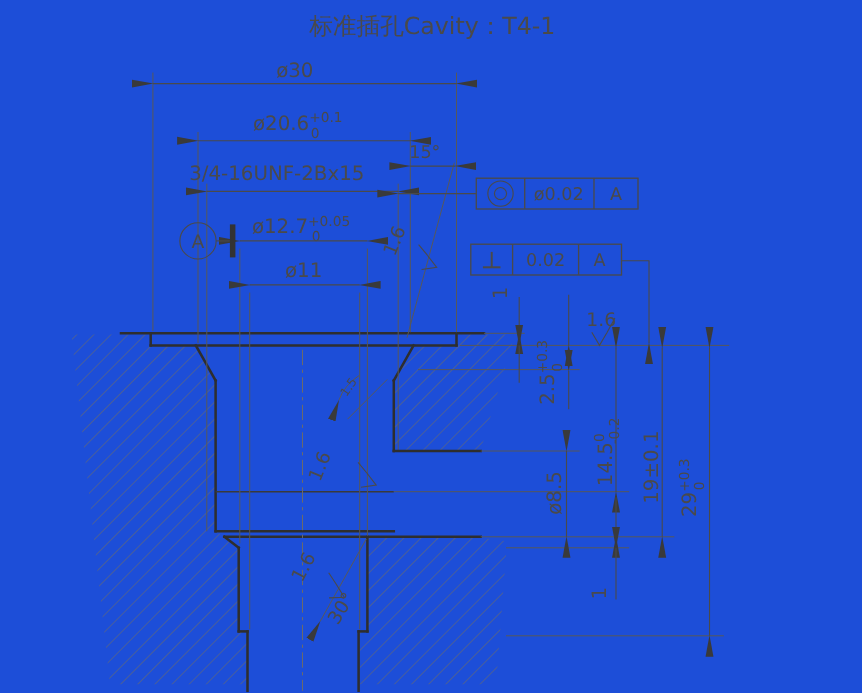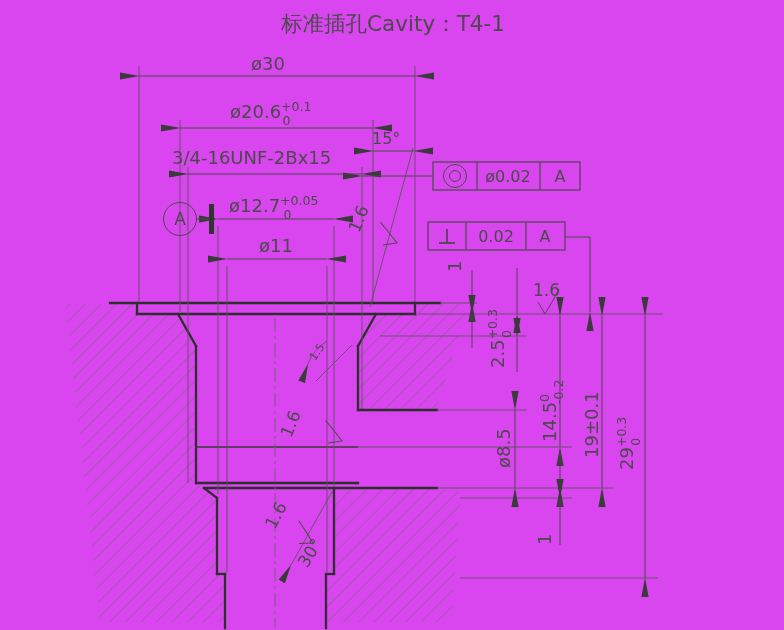--- a/index.html
+++ b/index.html
@@ -1,16 +1,16 @@
 <!DOCTYPE html>
 <html><head>
 <meta charset="utf-8">
 <style>
   html,body{margin:0;padding:0;background:#ffffff;}
-  .canvas{position:relative;width:784px;height:630px;background:#d946ef;overflow:hidden;
+  .canvas{position:relative;width:784px;height:630px;background:#1d4ed8;overflow:hidden;
           font-family:"DejaVu Sans",sans-serif;}
   svg text{fill:#4a4a4a;font-family:"DejaVu Sans",sans-serif;}
   .thick{stroke:#2e2e2e;stroke-width:2.3;fill:none;stroke-linecap:square;}
   .med{stroke:#3a3a3a;stroke-width:1.3;fill:none;}
   .thin{stroke:#585858;stroke-width:0.9;fill:none;}
   .dim{stroke:#4a4a4a;stroke-width:1;fill:none;}
   .cl{stroke:#6a6a6a;stroke-width:0.9;fill:none;stroke-dasharray:14 4 3 4;}
   .dimtext{font-size:18px;}
   .small{font-size:12.5px;}
   .frame{stroke:#4a4a4a;stroke-width:1.2;fill:none;}

